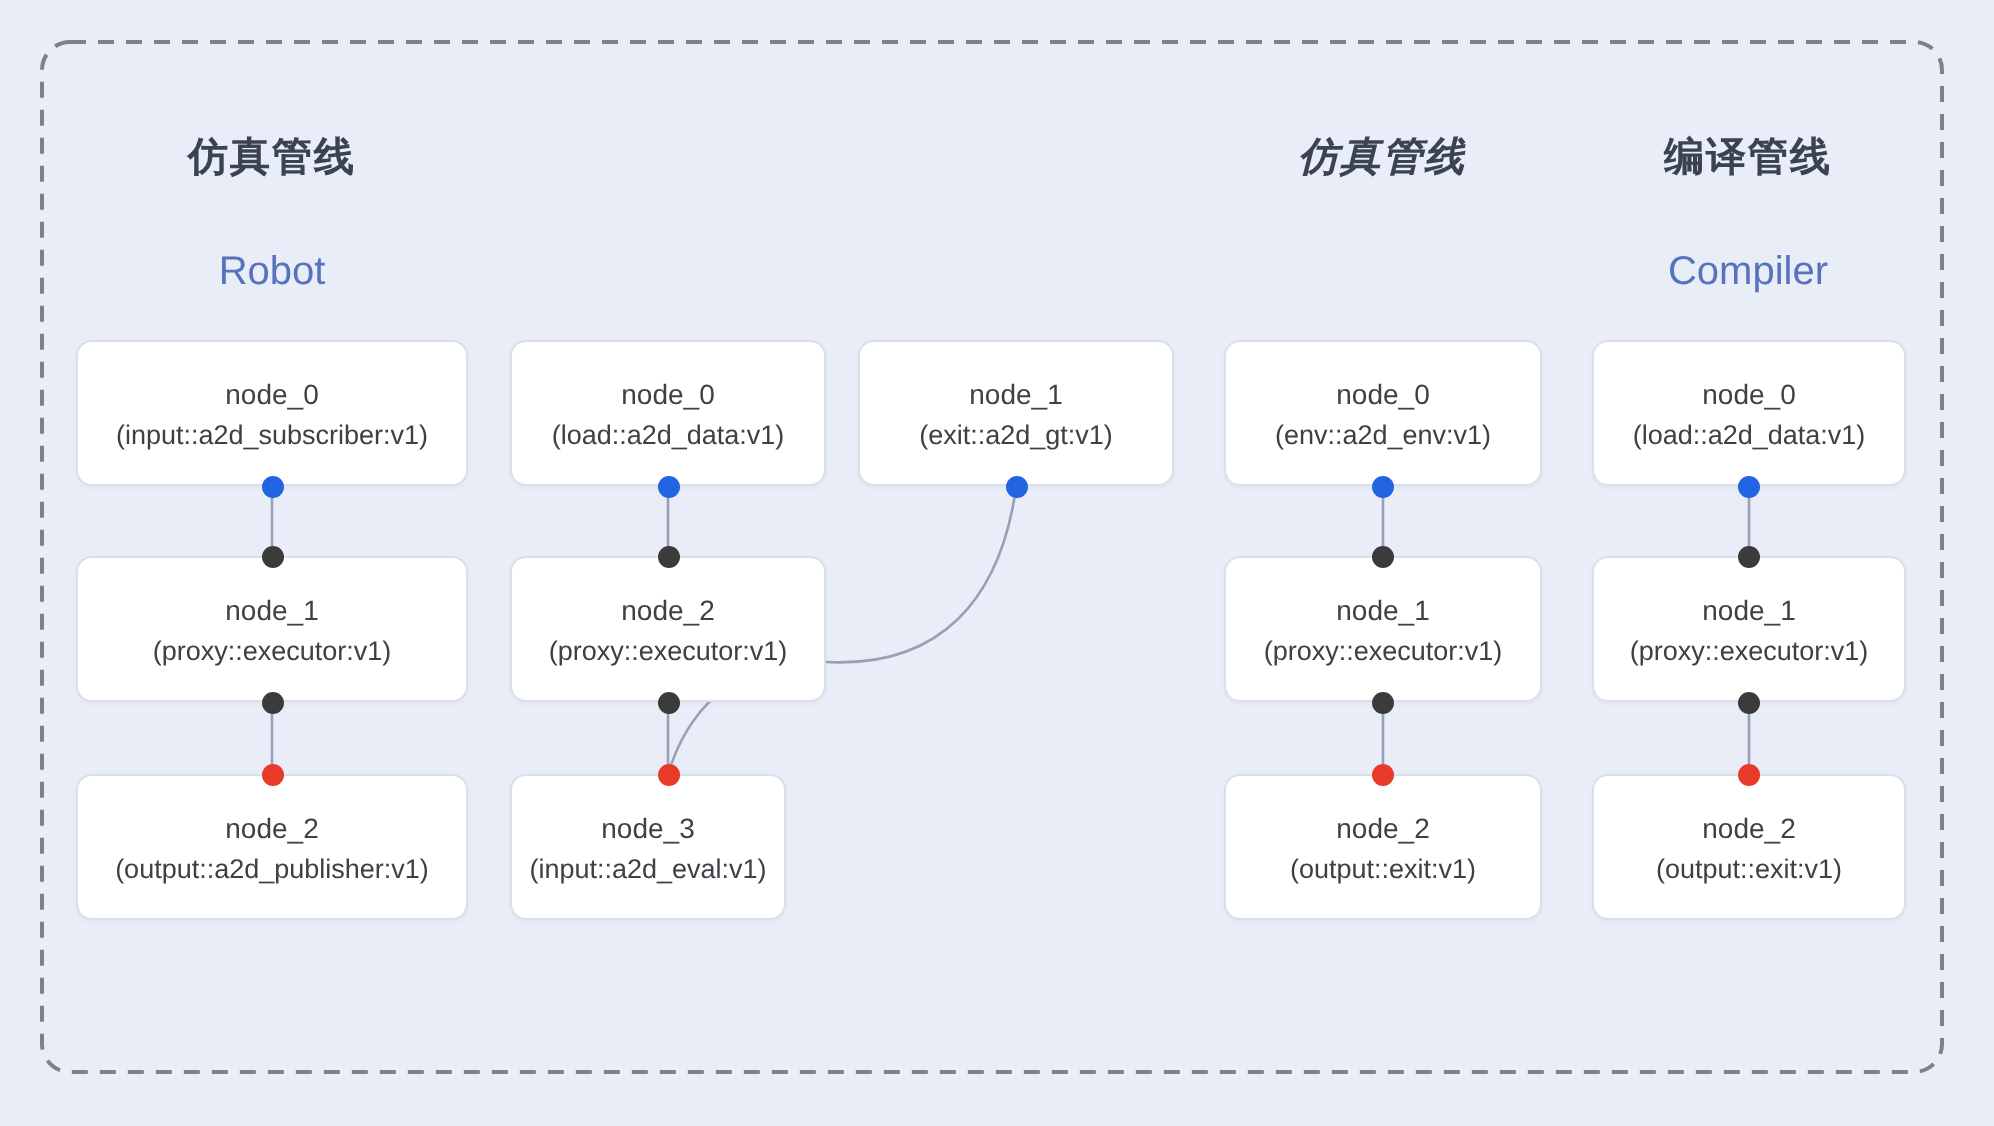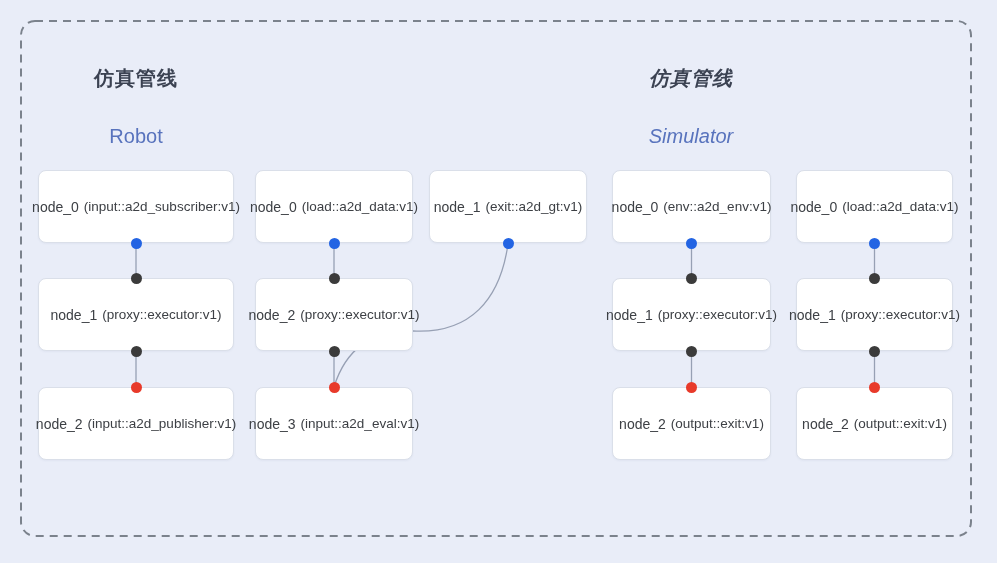--- a/index.html
+++ b/index.html
@@ -55,21 +55,21 @@
   .hdr-p3{left:764px;top:65px;}
 
   .node{
     position:absolute;
     height:73px;
     background:var(--node-bg);
     border:1px solid var(--node-border);
     border-radius:8px;
     box-sizing:border-box;
     display:flex;
-    flex-direction:row;
+    flex-direction:column;
     align-items:center;
     justify-content:center;
     gap:5px;
     z-index:2;
     box-shadow:0 1px 2px rgba(60,70,110,0.05);
   }
   .node .node-name{
     font-size:14px;
     color:var(--node-text);
   }
@@ -79,21 +79,21 @@
     text-align:center;
   }
   
   .r-n0{left:38px;top:170px;width:196px;}
   .r-n1{left:38px;top:278px;width:196px;}
   .r-n2{left:38px;top:387px;width:196px;}
   
   .e-n0{left:255px;top:170px;width:158px;}
   .e-n1{left:429px;top:170px;width:158px;}
   .e-n2{left:255px;top:278px;width:158px;}
-  .e-n3{left:255px;top:387px;width:158px;}
+  .e-n3{left:255px;top:387px;width:138px;}
   
   .s-n0{left:612px;top:170px;width:159px;}
   .s-n1{left:612px;top:278px;width:159px;}
   .s-n2{left:612px;top:387px;width:159px;}
   
   .c-n0{left:796px;top:170px;width:157px;}
   .c-n1{left:796px;top:278px;width:157px;}
   .c-n2{left:796px;top:387px;width:157px;}
 
   .dot{
@@ -127,34 +127,37 @@
     <path d="M874.5 243 V278" fill="none" stroke="var(--connector)" stroke-width="1.3"></path>
     <path d="M874.5 351 V387" fill="none" stroke="var(--connector)" stroke-width="1.3"></path>
   </svg>
 
   <div class="col-header hdr-p0">
     <div class="zh">仿真管线</div>
     <div class="en">Robot</div>
   </div>
   <div class="col-header hdr-p2">
     <div class="zh">仿真管线</div>
-    <div class="en">Simulator</div>
+  </div>
+  <div class="col-header hdr-p3">
+    <div class="zh">编译管线</div>
+    <div class="en">Compiler</div>
   </div>
 
   <div class="node r-n0">
     <div class="node-name">node_0</div>
     <div class="node-type">(input::a2d_subscriber:v1)</div>
   </div>
   <div class="node r-n1">
     <div class="node-name">node_1</div>
     <div class="node-type">(proxy::executor:v1)</div>
   </div>
   <div class="node r-n2">
     <div class="node-name">node_2</div>
-    <div class="node-type">(input::a2d_publisher:v1)</div>
+    <div class="node-type">(output::a2d_publisher:v1)</div>
   </div>
 
   <div class="node e-n0">
     <div class="node-name">node_0</div>
     <div class="node-type">(load::a2d_data:v1)</div>
   </div>
   <div class="node e-n1">
     <div class="node-name">node_1</div>
     <div class="node-type">(exit::a2d_gt:v1)</div>
   </div>

